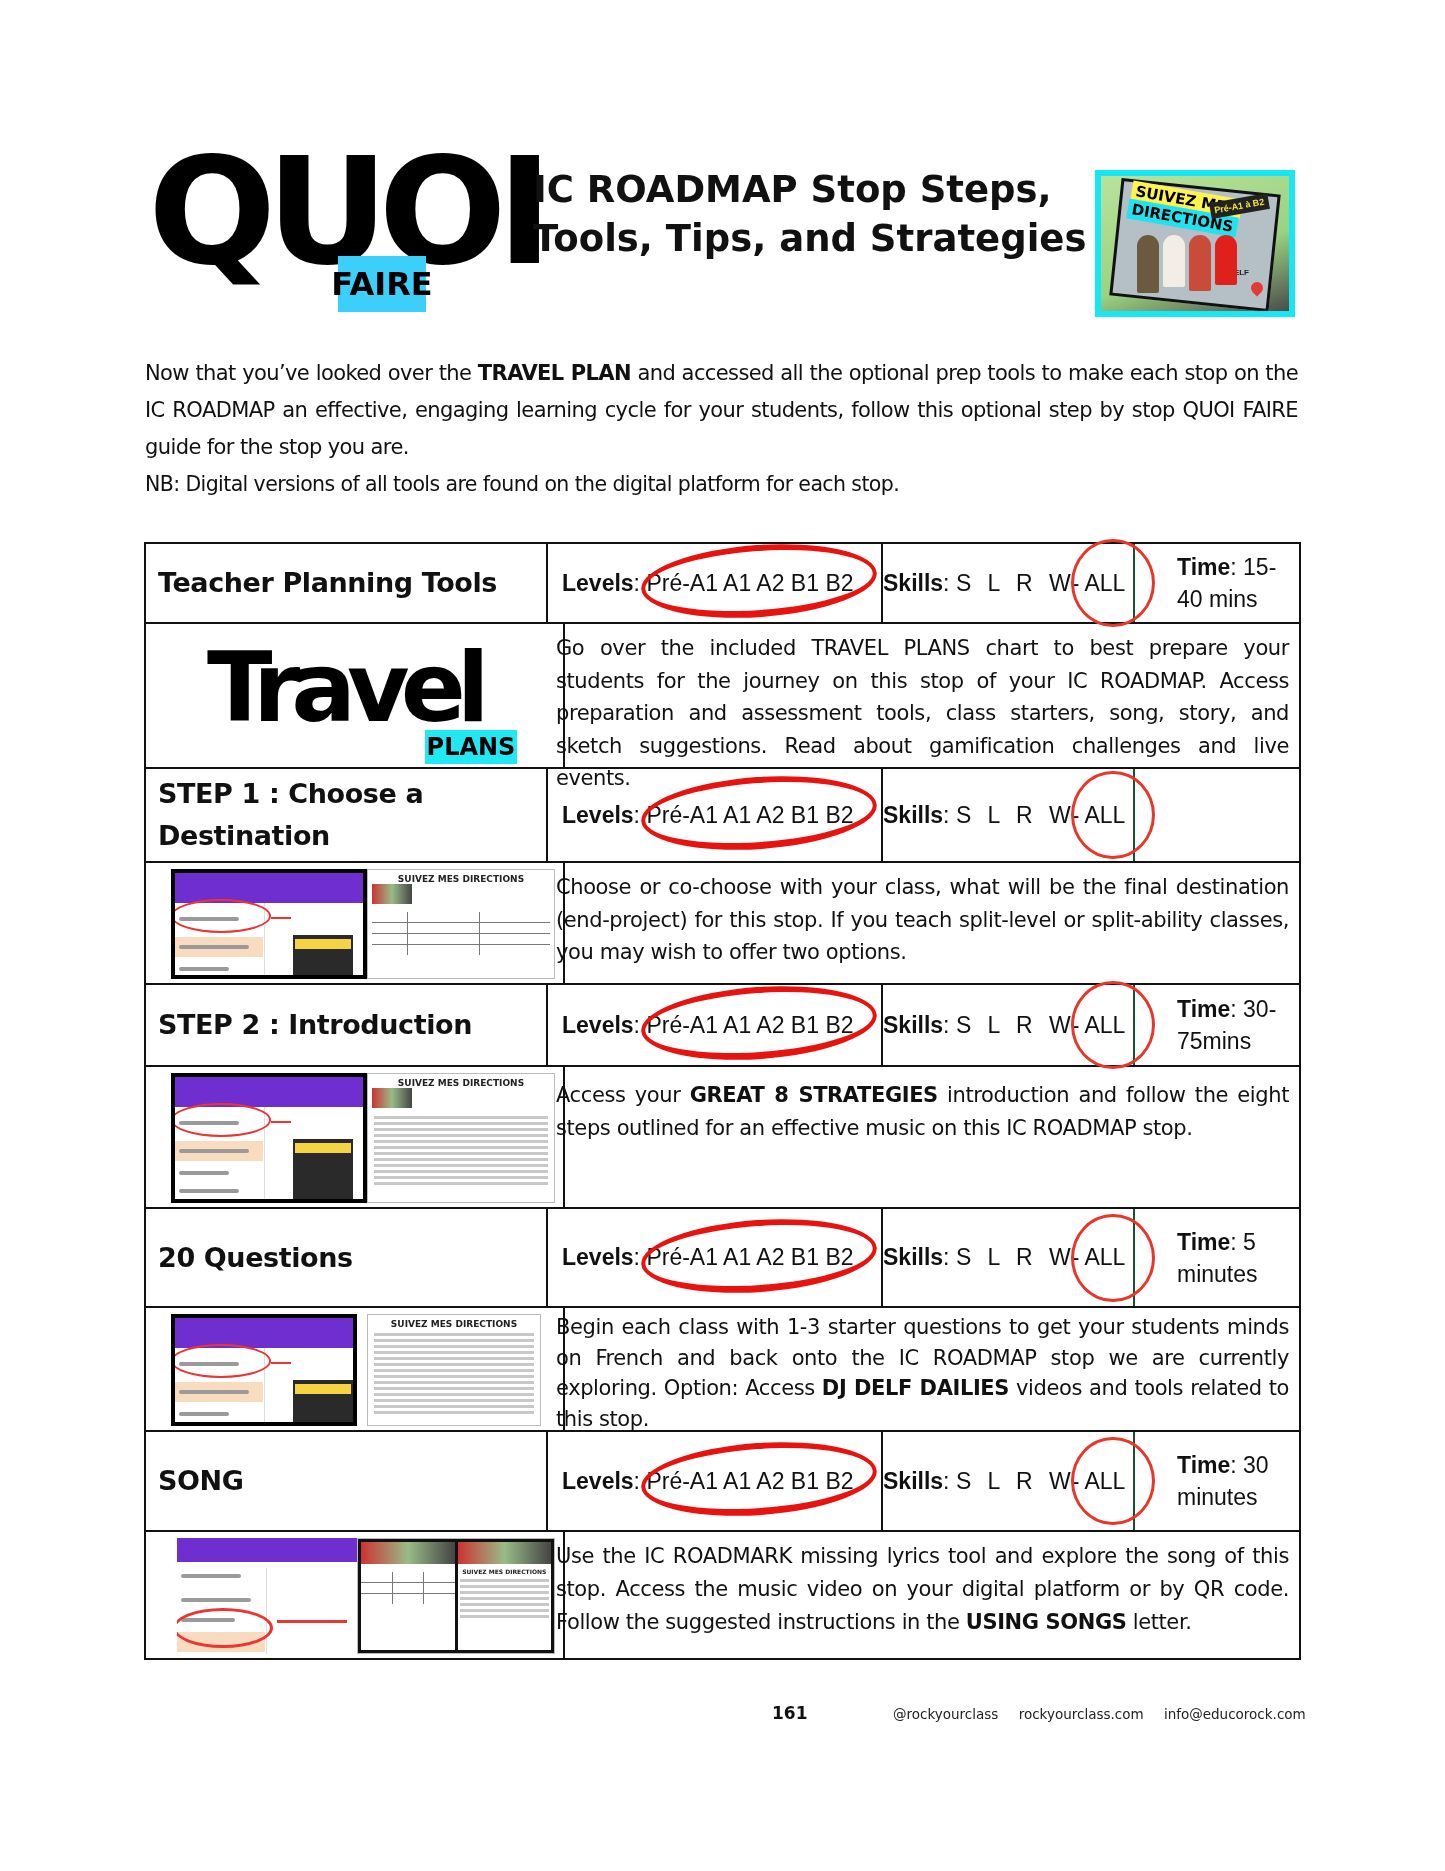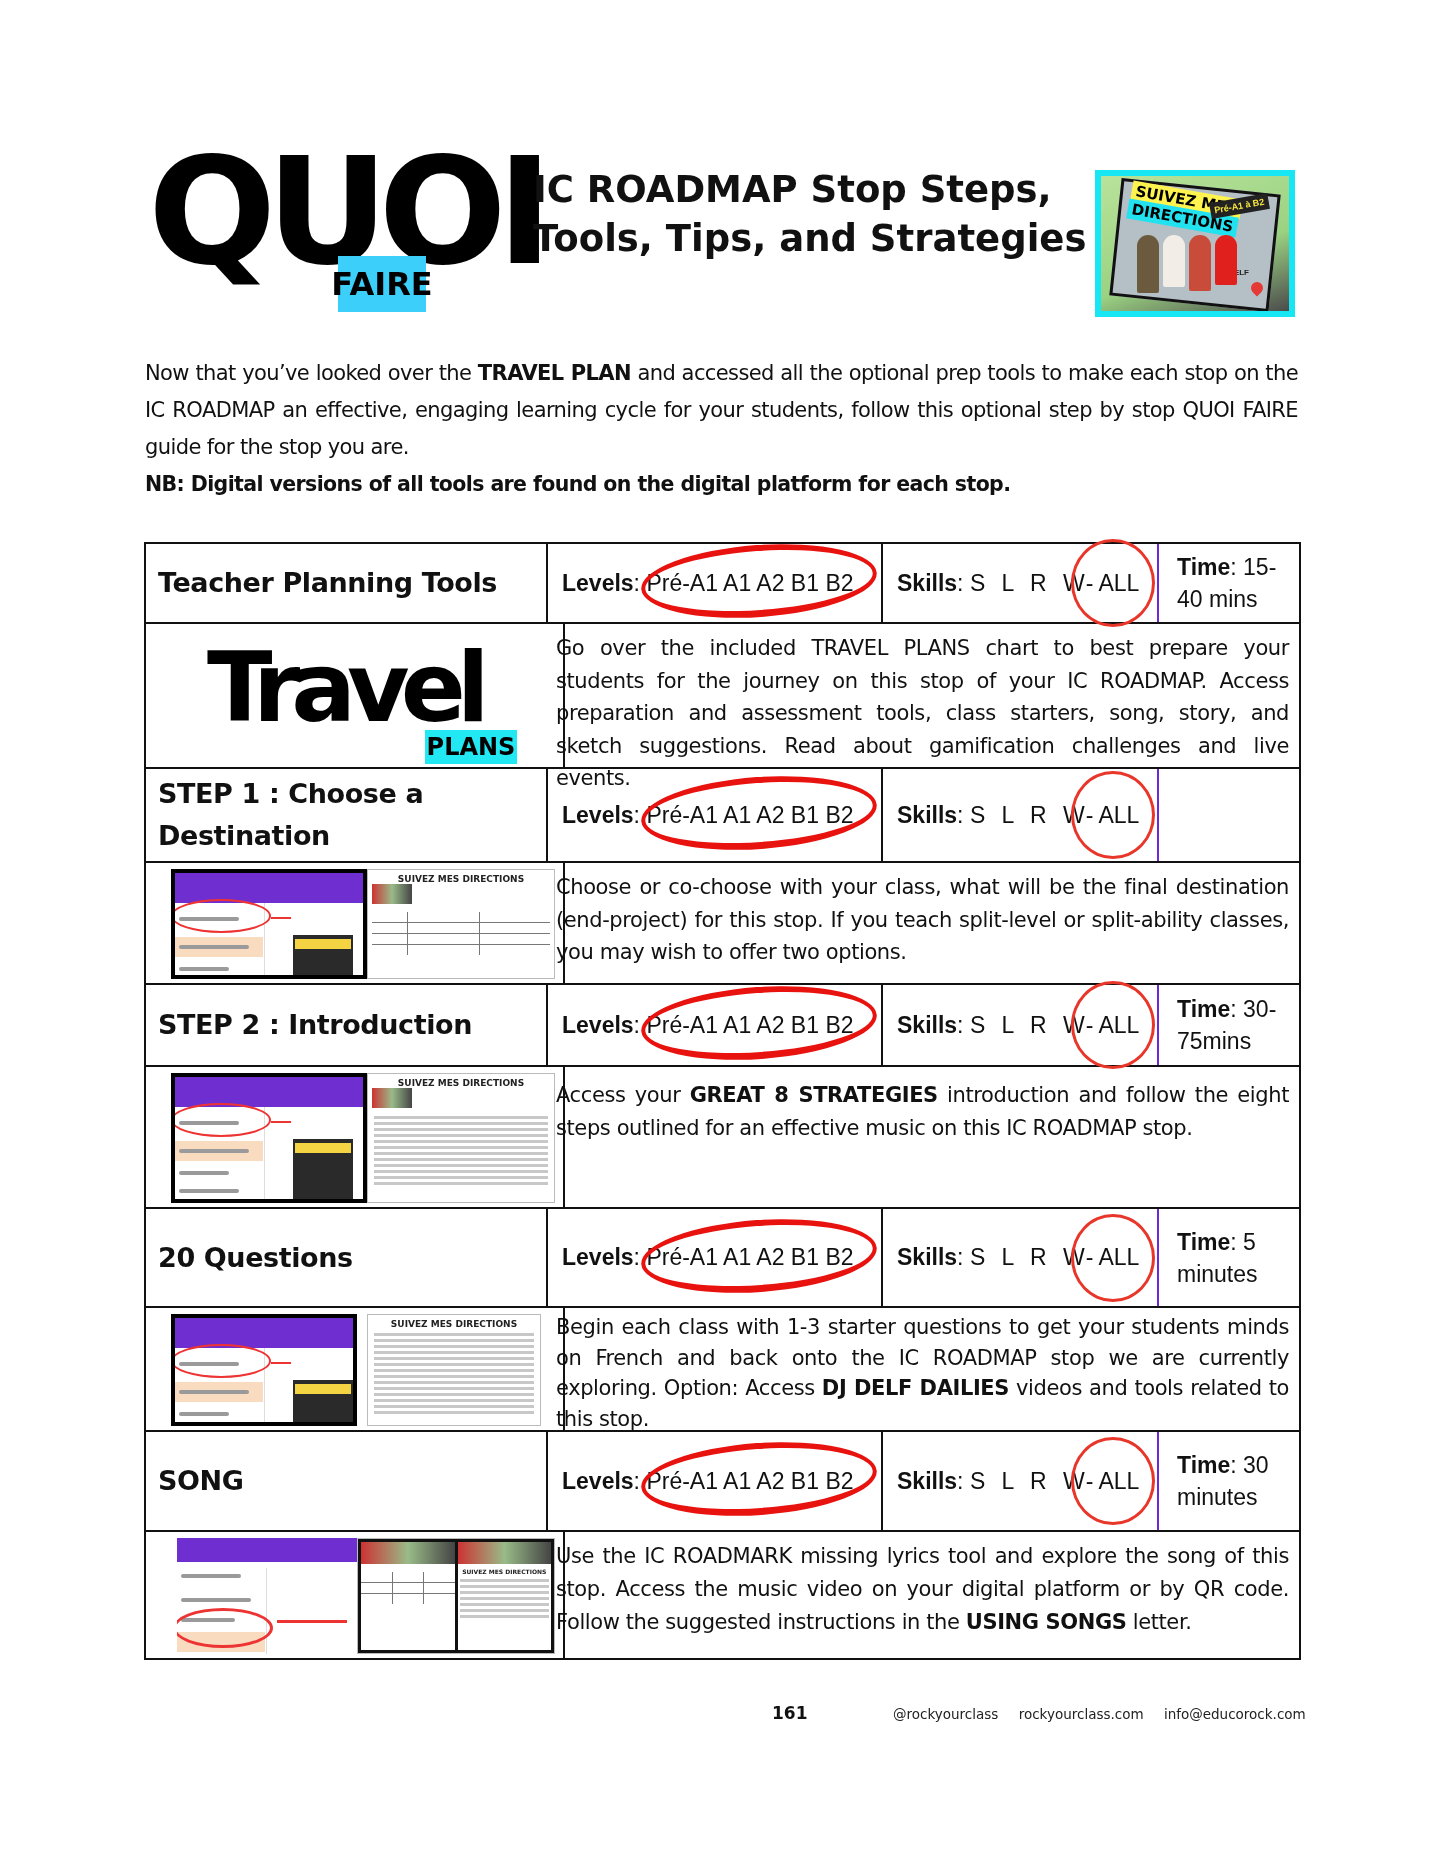--- a/index.html
+++ b/index.html
@@ -58,34 +58,34 @@
 
     
     .intro {
       position: absolute; left: 145px; top: 355px; width: 1153px;
       font-family: "DejaVu Sans", sans-serif; font-size: 21px; line-height: 37px;
       text-align: justify; color: #111; letter-spacing: -0.6px;
     }
     .intro b { font-weight: bold; }
     .nb {
       position: absolute; left: 145px; top: 472px; width: 1153px;
-      font-family: "DejaVu Sans", sans-serif; font-size: 20.5px; font-weight: bold; color: #111; letter-spacing: -0.6px;
+      font-family: "DejaVu Sans", sans-serif; font-size: 20.5px; font-weight: normal; color: #111; letter-spacing: -0.6px;
     }
 
     
     .tbl {
       position: absolute; left: 144px; top: 542px; width: 1157px; height: 1118px;
       border: 2px solid #111;
     }
     .row { position: absolute; left: 0; width: 100%; border-bottom: 2px solid #111; }
     .row:last-child { border-bottom: none; }
     .cell { position: absolute; top: 0; height: 100%; }
     .c-name { left: 0; width: 402px; border-right: 2px solid #111; padding: 0 12px; display: flex; align-items: center; }
     .c-levels { left: 402px; width: 335px; border-right: 2px solid #111; display: flex; align-items: center; padding-left: 14px; }
-    .c-skills { left: 737px; width: 276px; border-right: 2px solid #6d28d9; display: flex; align-items: center; padding-left: 14px; }
+    .c-skills { left: 737px; width: 252px; border-right: 2px solid #14532d; display: flex; align-items: center; }
     .c-time { left: 1017px; width: 136px; display: flex; align-items: center; padding-left: 14px; }
     .c-thumb { left: 0; width: 402px; border-right: 2px solid #111; margin-left: 17px; }
     .c-desc { left: 402px; width: 751px; padding: 8px 10px 0 8px; }
 
     .row-title {
       font-family: "DejaVu Sans", sans-serif; font-weight: bold; font-size: 27px; line-height: 42px; color: #111; letter-spacing: -0.4px;
     }
     .meta { font-family: "Liberation Sans", sans-serif; font-size: 23px; color: #111; white-space: nowrap; }
     .meta b { font-weight: bold; }
     .skills-letters { word-spacing: 8px; letter-spacing: 1px; }

